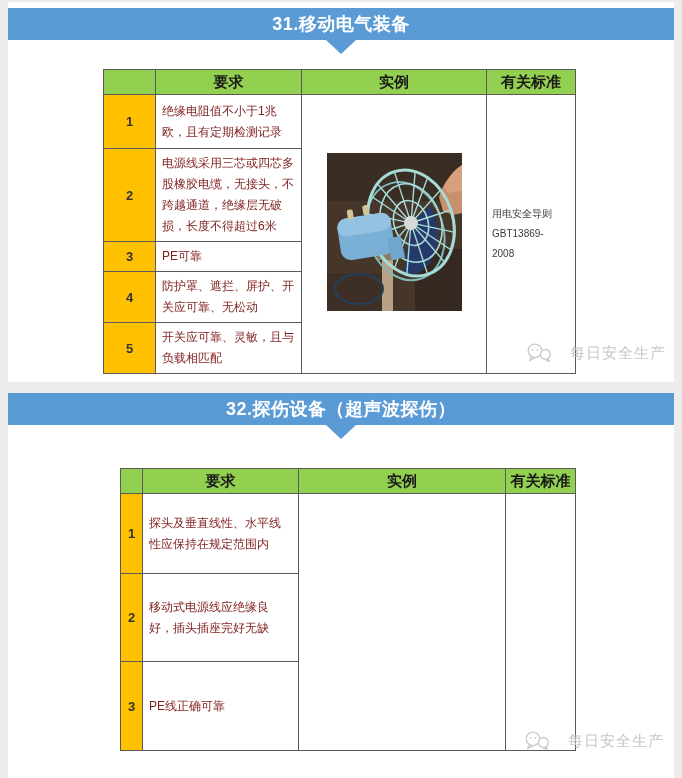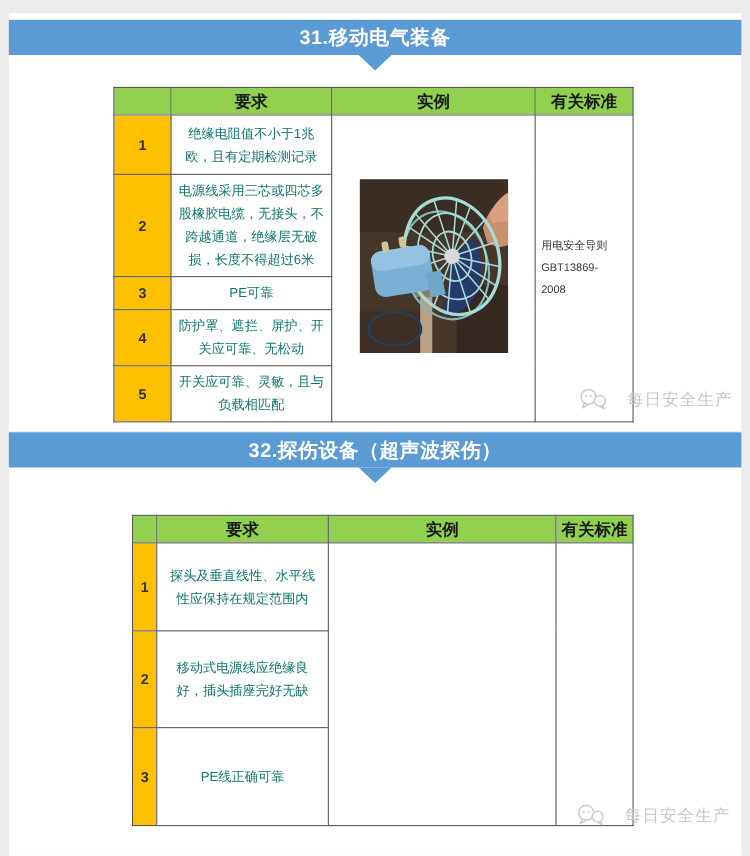--- a/index.html
+++ b/index.html
@@ -7,21 +7,21 @@
     width:682px;height:778px;
     background:#ececec;
     font-family:"Liberation Sans","DejaVu Sans",sans-serif;
     -webkit-font-smoothing:antialiased;
   }
   .stage{position:relative;width:682px;height:778px;overflow:hidden;}
 
   .card{
     position:absolute;left:8px;width:666px;background:#ffffff;
   }
-  .card1{top:12px;height:380px;}
+  .card1{top:2px;height:380px;}
   .card2{top:393px;height:416px;}
 
   .banner{
     position:absolute;left:0;width:666px;height:32px;
     background:#5b9bd5;color:#ffffff;
     display:flex;align-items:center;justify-content:center;
     font-size:18px;font-weight:bold;letter-spacing:.5px;
   }
   .card1 .banner{top:6px;}
   .card2 .banner{top:0;}
@@ -51,22 +51,22 @@
   .req-table th{
     background:#92d050;
     color:#1a1a1a;font-size:15px;font-weight:bold;
     text-align:center;height:24px;
   }
   td.num{
     background:#ffc000;
     text-align:center;font-weight:bold;font-size:13px;color:#333333;
   }
   td.req{
-    font-size:12px;color:#0f766e;line-height:21px;
-    padding:4px 6px;text-align:center;margin-top:40px;
+    font-size:12px;color:#7f1d1d;line-height:21px;
+    padding:4px 6px;text-align:left;margin-top:40px;
   }
   td.example{vertical-align:middle;text-align:center;}
   td.standard{
     font-size:10px;color:#3a3a3a;line-height:20px;
     padding:4px 5px;vertical-align:middle;text-align:left;
   }
   .photo-wrap{display:inline-block;width:135px;height:158px;line-height:0;}
 
   .watermark{
     position:absolute;display:flex;align-items:center;gap:17px;

